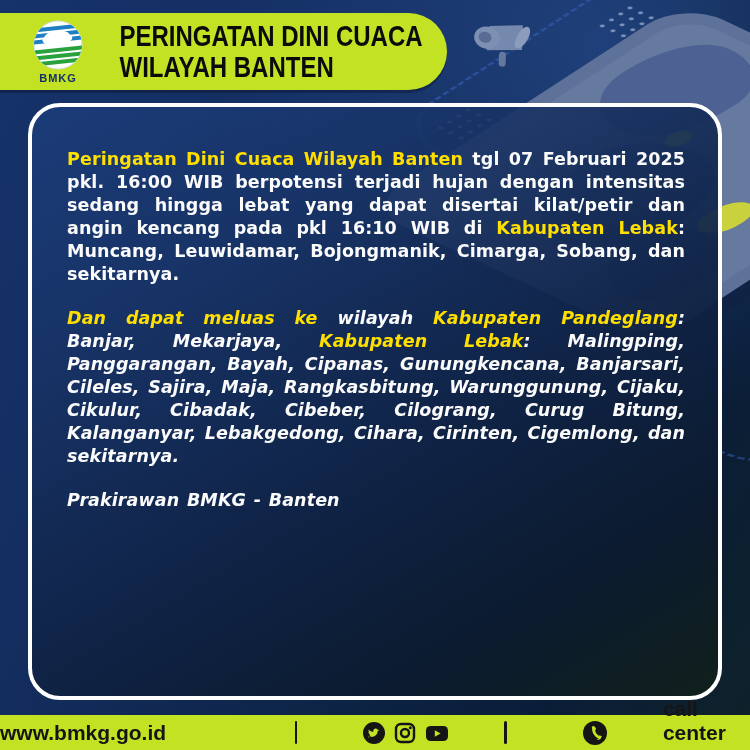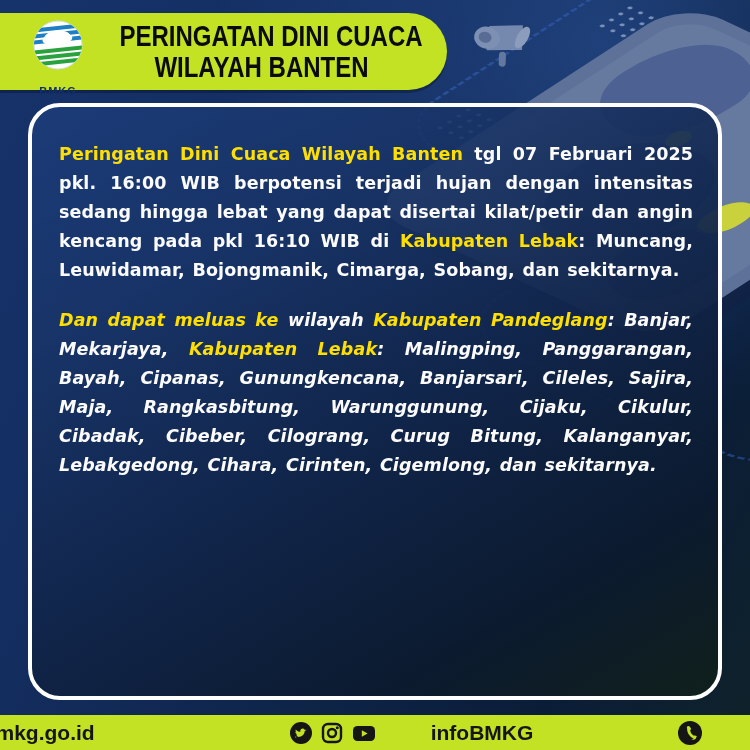--- a/index.html
+++ b/index.html
@@ -31,31 +31,31 @@
   .blob2{right:4%;top:6%;width:40%;height:36%;background:#4d6192;border-radius:45% 55% 40% 60%/55% 45% 58% 42%;}
   .blob3{left:6%;bottom:5%;width:30%;height:28%;background:#45598a;border-radius:50% 50% 45% 55%/60% 40% 55% 45%;}
   .blobY{left:37%;bottom:16%;width:15%;height:11%;background:#c9d23c;border-radius:40% 60% 45% 55%;}
   .blobY2{left:58%;top:38%;width:7%;height:6%;background:#bcc93a;border-radius:50%;}
   .megaphone{position:absolute;left:466px;top:8px;}
   
   .banner{position:absolute;left:0;top:13px;width:447px;height:77px;
     border-radius:0 39px 39px 0;box-shadow:0 3px 0 rgba(5,15,35,.35);}
   .logo{position:absolute;left:30px;top:7px;width:56px;text-align:center;}
   .logo svg{display:block;margin:0 auto;}
-  .logo-text{display:block;font-size:11px;font-weight:bold;letter-spacing:1px;color:#132f66;margin-top:15px;}
-  .title{position:absolute;left:84px;right:8px;top:7px;text-align:center;color:#0b0b0b;}
+  .logo-text{display:block;font-size:11px;font-weight:bold;letter-spacing:1px;color:#132f66;margin-top:2px;}
+  .title{position:absolute;left:84px;right:8px;top:7px;color:#0b0b0b;}
   .title-line{font-size:30px;line-height:31px;font-weight:bold;transform:scaleX(.8);transform-origin:50% 50%;white-space:nowrap;}
   
   .card{position:absolute;left:28px;top:103px;width:694px;height:597px;box-sizing:border-box;
     border:4px solid #ffffff;border-radius:32px;
     background:linear-gradient(150deg,rgba(30,64,128,.70) 0%,rgba(24,52,104,.88) 25%,
       rgba(16,36,72,.95) 55%,rgba(11,26,46,.97) 80%,rgba(16,32,27,.98) 100%);
     padding:25px 17px 0 19px;}
-  .para{margin:8px;font-family:"DejaVu Sans",sans-serif;font-weight:bold;
-    font-size:17.5px;line-height:29px;letter-spacing:.1px;word-spacing:1.5px;
+  .para{margin:16px;font-family:"DejaVu Sans",sans-serif;font-weight:bold;
+    font-size:17.5px;line-height:23px;letter-spacing:.1px;word-spacing:1.5px;
     text-align:justify;color:#fbfbfb;}
   .para+.para{margin-top:21px;font-style:italic;}
   .seg-white{color:#fbfbfb;}
   .seg-yellow{color:#ffdf00;}
   
   .footer{position:absolute;left:0;bottom:0;width:750px;height:35px;
     display:flex;align-items:center;justify-content:center;
     font-weight:bold;font-size:21px;color:#151515;gap:45px;}
   .vdiv{width:4px;height:23px;background:#151515;border-radius:2px;}
   .site{margin-right:84px;}
@@ -122,41 +122,41 @@
     </div>
     <div class="title">
       <div class="title-line">PERINGATAN DINI CUACA</div>
       <div class="title-line">WILAYAH BANTEN</div>
     </div>
   </header>
 
   <main class="card">
     <p class="para"><span class="seg-yellow">Peringatan Dini Cuaca Wilayah Banten</span><span class="seg-white"> tgl 07 Februari 2025 pkl. 16:00 WIB berpotensi terjadi hujan dengan intensitas sedang hingga lebat yang dapat disertai kilat/petir dan angin kencang pada pkl 16:10 WIB di </span><span class="seg-yellow">Kabupaten Lebak</span><span class="seg-white">: Muncang, Leuwidamar, Bojongmanik, Cimarga, Sobang, dan sekitarnya.</span></p>
     <p class="para"><span class="seg-yellow">Dan dapat meluas ke</span><span class="seg-white"> wilayah </span><span class="seg-yellow">Kabupaten Pandeglang</span><span class="seg-white">: Banjar, Mekarjaya, </span><span class="seg-yellow">Kabupaten Lebak</span><span class="seg-white">: Malingping, Panggarangan, Bayah, Cipanas, Gunungkencana, Banjarsari, Cileles, Sajira, Maja, Rangkasbitung, Warunggunung, Cijaku, Cikulur, Cibadak, Cibeber, Cilograng, Curug Bitung, Kalanganyar, Lebakgedong, Cihara, Cirinten, Cigemlong, dan sekitarnya.</span></p>
+    <p class="para"><span class="seg-white">Prakirawan BMKG - Banten</span></p>
   </main>
 
   <footer class="footer" style="background:#c3e223;">
     <span class="site">www.bmkg.go.id</span>
     <span class="vdiv vdiv1"></span>
     <span class="icons">
       <svg width="24" height="24" viewBox="0 0 24 24">
         <circle cx="12" cy="12" r="11" fill="#151515"></circle>
         <path d="M6.2 15.4c4.6 2 9.3-.6 9.5-5.3l1.9-1.2-2-.2c-.7-1.1-2.1-1.4-3.2-.7-1 .6-1.4 1.7-1 2.8-1.8-.1-3.5-1-4.6-2.4-.5 1.1-.2 2.3.8 3l-1.3-.3c0 1.2.9 2.1 2 2.5l-1.2.1c.4.9 1.3 1.5 2.4 1.5-.9.7-2 1.1-3.3 1.2z" fill="#c3e223"></path>
       </svg>
       <svg width="24" height="24" viewBox="0 0 24 24">
         <rect x="3" y="3" width="18" height="18" rx="5" fill="none" stroke="#151515" stroke-width="2.4"></rect>
         <circle cx="12" cy="12" r="4" fill="none" stroke="#151515" stroke-width="2.4"></circle>
         <circle cx="17.3" cy="6.7" r="1.5" fill="#151515"></circle>
       </svg>
       <svg width="26" height="24" viewBox="0 0 26 24">
         <rect x="2" y="5" width="22" height="15" rx="4.5" fill="#151515"></rect>
         <polygon points="10.8,9.2 16.6,12.5 10.8,15.8" fill="#c3e223"></polygon>
       </svg>
     </span>
-    <span class="handle">infoBMKG</span>
     <span class="vdiv vdiv2"></span>
     <span class="phone-wrap">
       <svg width="26" height="26" viewBox="0 0 26 26">
         <circle cx="13" cy="13" r="12" fill="#151515"></circle>
         <path d="M9 7.2c1-1 2-1.2 2.7-.5l1.3 1.3c.6.6.5 1.5-.2 2.3.3 1.3 1 2.4 1.9 3.3.9.9 2 1.6 3.3 1.9.8-.7 1.7-.8 2.3-.2l-1.7 3.1c-1.7-.1-4-1.2-5.9-3.1C10.8 13.4 9.7 11.1 9.6 9.4z" fill="#c3e223" transform="rotate(8 13 13)"></path>
         <path d="M17.4 14.9l1.4 1.4c.7.7.5 1.7-.5 2.7-1 .9-2.6 1-4.4.3 1.3.2 2.5-.1 3.5-1z" fill="#c3e223"></path>
       </svg>
     </span>
     <span>call center 225</span>
   </footer>

